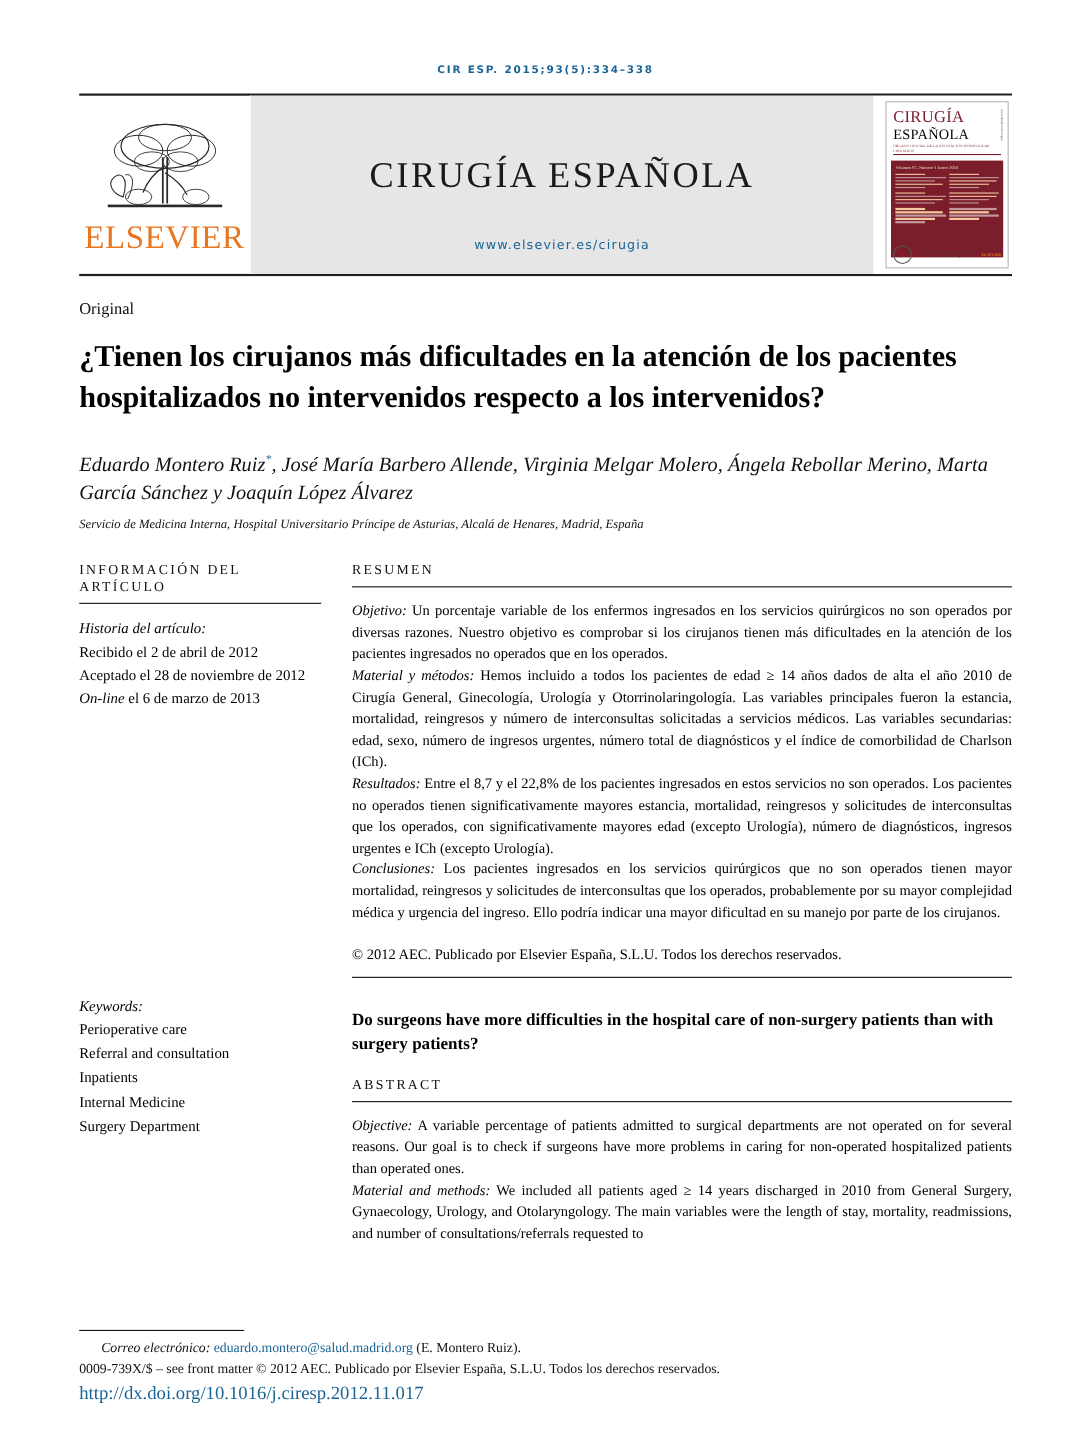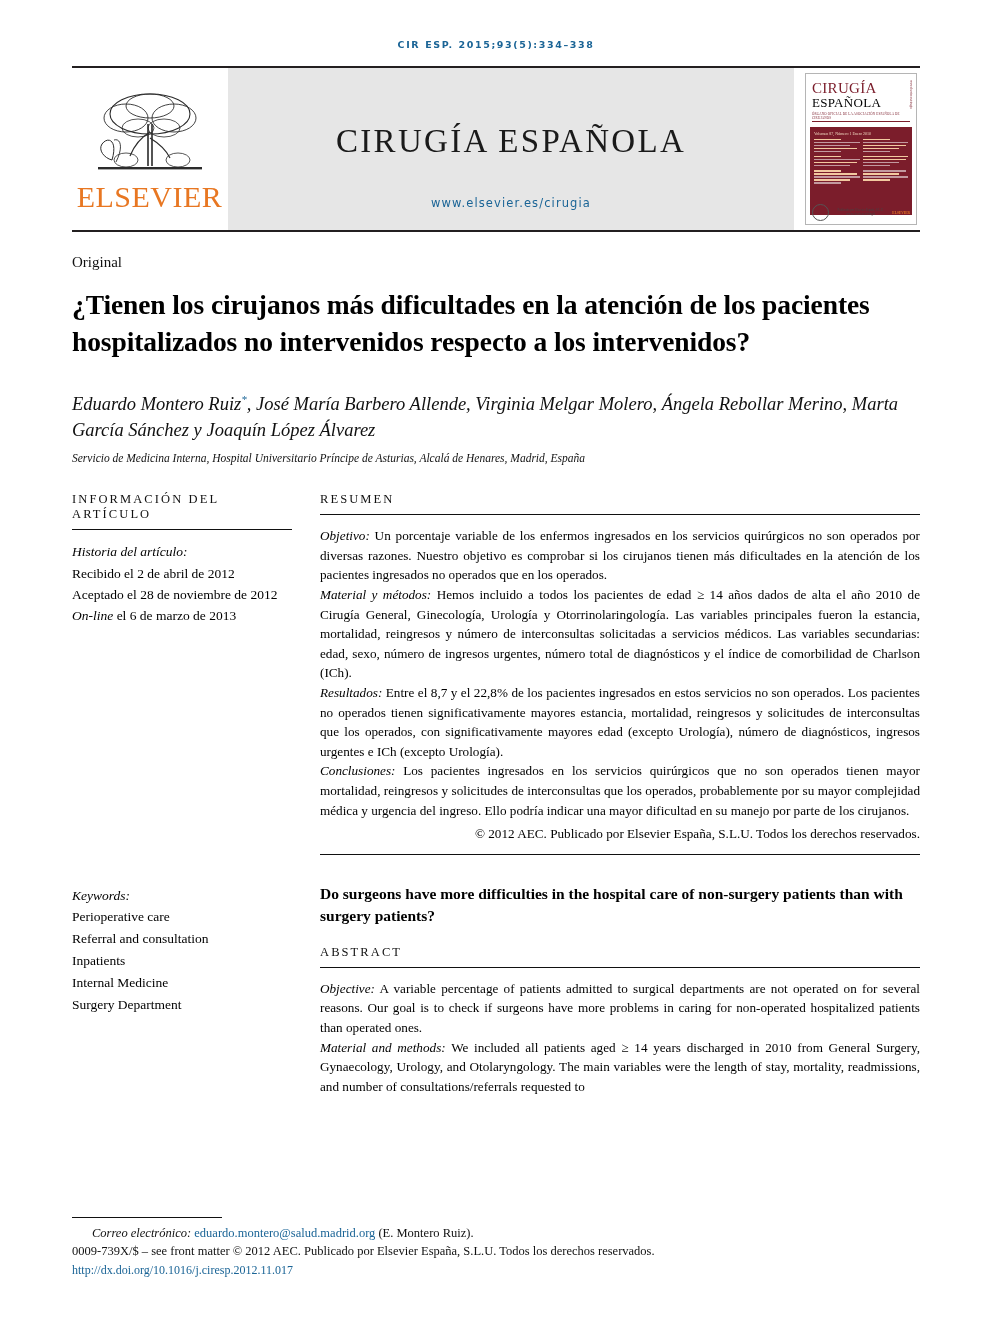--- a/index.html
+++ b/index.html
@@ -24,21 +24,21 @@
   }
 
   
   .runhead {
     text-align: center;
     color: #1a6496;
     font-family: "DejaVu Sans", sans-serif;
     font-size: 9.5px;
     letter-spacing: 1.6px;
     font-weight: bold;
-    padding-top: 39px;
+    padding-top: 58px;
   }
 
   
   .masthead {
     margin-top: 16px;
     border-top: 2px solid #231f20;
     border-bottom: 2px solid #231f20;
     height: 162px;
     display: flex;
     align-items: stretch;
@@ -291,22 +291,21 @@
     font-size: 13.2px;
     line-height: 1.485;
     text-align: justify;
     color: #000;
     margin: 0;
   }
   .abs-p em { font-style: italic; }
   .copyline {
     font-size: 13.2px;
     line-height: 1.485;
-    text-align: right;
-    margin-top: 4px;
+    margin-top: 19px;
   }
   .en-title {
     font-weight: bold;
     font-size: 15.5px;
     line-height: 1.42;
     margin-bottom: 18px;
   }
   .spacer-en { height: 14px; }
 
   
@@ -327,21 +326,21 @@
     color: #111;
   }
   .foot-line.indent { padding-left: 20px; }
   .foot-line .star { color: #111; }
   .foot-italic { font-style: italic; }
   a.link, .link {
     color: #1a6496;
     text-decoration: none;
   }
   .doi-line {
-    font-size: 12px;
+    font-size: 17px;
     color: #1a6496;
     line-height: 1.5;
   }
 </style>
 </head>
 <body>
 
 <div class="page">
 
   <div class="runhead">CIR ESP. 2015;93(5):334–338</div>

